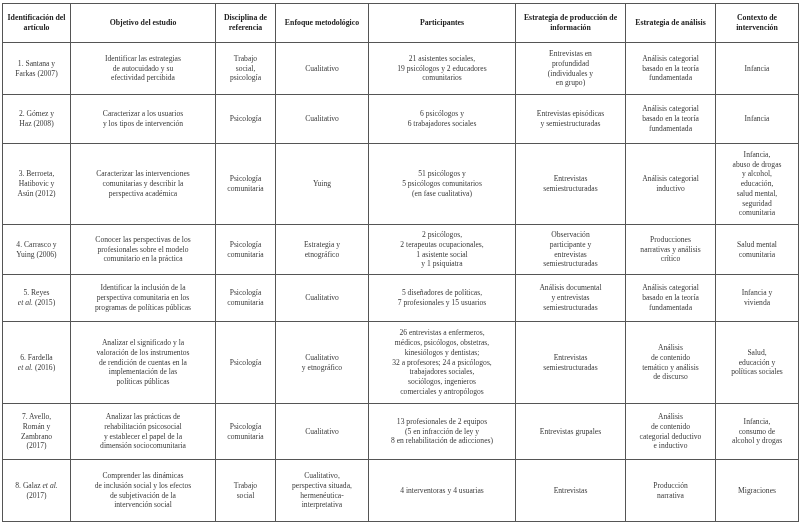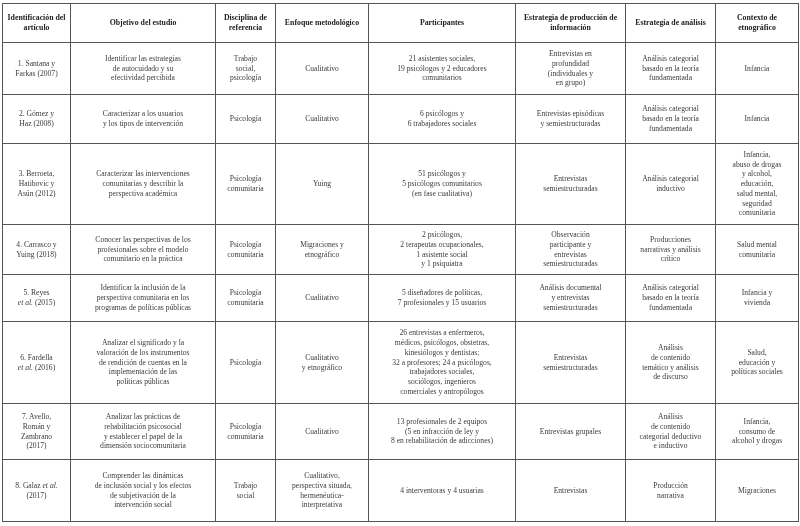--- a/index.html
+++ b/index.html
@@ -55,21 +55,21 @@
   </colgroup>
   <thead>
     <tr>
       <th>Identificación del artículo</th>
       <th>Objetivo del estudio</th>
       <th>Disciplina de referencia</th>
       <th>Enfoque metodológico</th>
       <th>Participantes</th>
       <th>Estrategia de producción de información</th>
       <th>Estrategia de análisis</th>
-      <th>Contexto de etnográfico</th>
+      <th>Contexto de intervención</th>
     </tr>
   </thead>
   <tbody>
     <tr class="r1">
       <td><span>1. Santana y
 Farkas (2007)</span><span class="it"></span><span></span></td>
       <td>Identificar las estrategias
 de autocuidado y su
 efectividad percibida</td>
       <td>Trabajo
@@ -124,27 +124,27 @@
       <td>Infancia,
 abuso de drogas
 y alcohol,
 educación,
 salud mental,
 seguridad
 comunitaria</td>
     </tr>
     <tr class="r4">
       <td><span>4. Carrasco y
-Yuing (2018)</span><span class="it"></span><span></span></td>
+Yuing (2006)</span><span class="it"></span><span></span></td>
       <td>Conocer las perspectivas de los
 profesionales sobre el modelo
 comunitario en la práctica</td>
       <td>Psicología
 comunitaria</td>
-      <td class="c4">Migraciones y
+      <td class="c4">Estrategia y
 etnográfico</td>
       <td>2 psicólogos,
 2 terapeutas ocupacionales,
 1 asistente social
 y 1 psiquiatra</td>
       <td>Observación
 participante y
 entrevistas
 semiestructuradas</td>
       <td>Producciones

